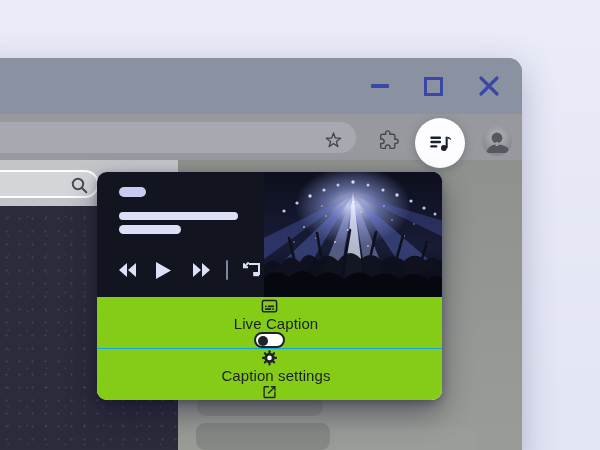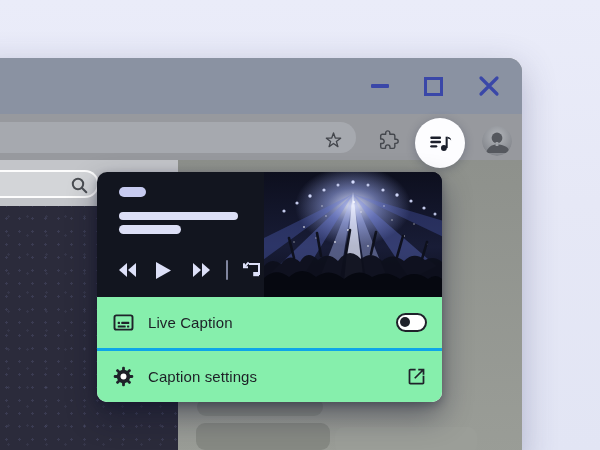--- a/index.html
+++ b/index.html
@@ -49,22 +49,22 @@
   .media-info{flex:1;position:relative;}
   .sk-bar{position:absolute;border-radius:6px;}
   .sk1{left:22px;top:15px;width:27px;height:10px;background:#C7CBF0;}
   .sk2{left:22px;top:40px;width:119px;height:8px;background:#DCDFF6;}
   .sk3{left:22px;top:53px;width:62px;height:9px;background:#DCDFF6;}
   .controls{position:absolute;left:22px;bottom:16px;display:flex;align-items:center;}
   .c-gap1{margin-left:19px;} .c-gap2{margin-left:21px;} .c-gap3{margin-left:16px;} .c-gap4{margin-left:12px;}
   .c-div{width:2px;height:20px;background:#80859E;border-radius:1px;}
   .artwork{width:178px;position:relative;background:#10131F;}
   .menu{background:#FFFFFF;}
-  .menu-row{height:51px;display:flex;align-items:center;padding:0 15px;background:#86efac;}
-  .menu-row + .menu-row{border-top:3px solid #0ea5e9;}
+  .menu-row{height:51px;display:flex;align-items:center;padding:0 30px;background:#84cc16;flex-direction:column;}
+  .menu-row + .menu-row{border-top:1px solid #0ea5e9;}
   .row-label{flex:1;margin-left:13px;font-size:15px;color:#1D2026;font-weight:500;letter-spacing:.1px;}
   .toggle{width:31px;height:19px;border:2.5px solid #1F222A;border-radius:10px;box-sizing:border-box;
           position:relative;background:#fff;}
   .toggle .knob{position:absolute;left:2px;top:2px;width:10px;height:10px;border-radius:50%;background:#1F222A;}
 </style>
 </head>
 <body>
 
 <div class="window">
 

